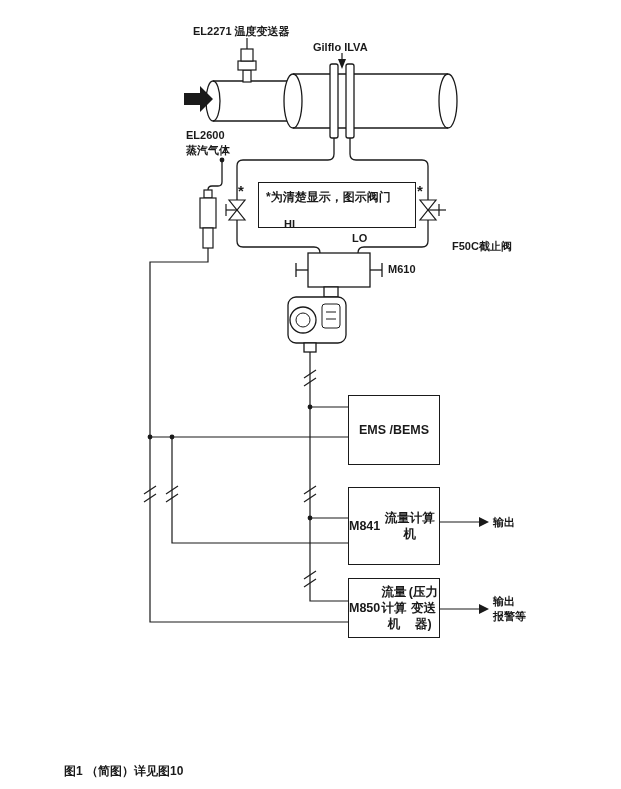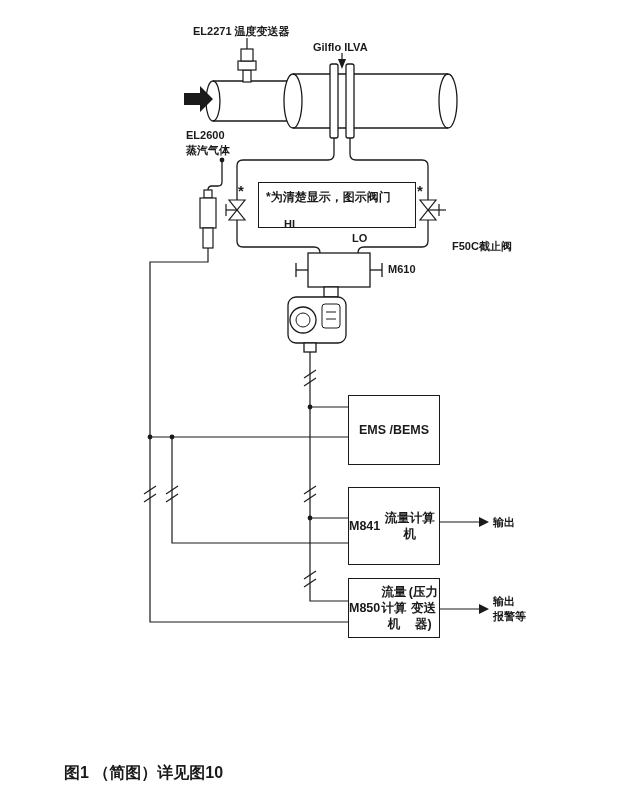--- a/index.html
+++ b/index.html
@@ -16,21 +16,21 @@
   .notebox{
     position:absolute;left:258px;top:182px;width:158px;height:46px;
     border:1px solid #1a1a1a;background:#fff;padding:6px 4px 0 7px;
     font-size:12px;font-weight:600;line-height:17px;white-space:nowrap;
   }
   .cbox{
     position:absolute;left:348px;width:92px;border:1.4px solid #1a1a1a;background:#fff;
     display:flex;flex-direction:row;justify-content:center;align-items:center;
     text-align:center;font-size:12.5px;font-weight:600;line-height:16px;
   }
-  .caption{position:absolute;left:64px;top:763px;font-size:16px;font-weight:700;}
+  .caption{position:absolute;left:64px;top:763px;font-size:12px;font-weight:700;}
 </style>
 </head>
 <body>
 
 <div class="stage">
 
   <svg width="621" height="789" viewBox="0 0 621 789">
 
     <g>
       <polygon points="184,93 200,93 200,86 213,99 200,112 200,105 184,105" fill="#1a1a1a"></polygon>

